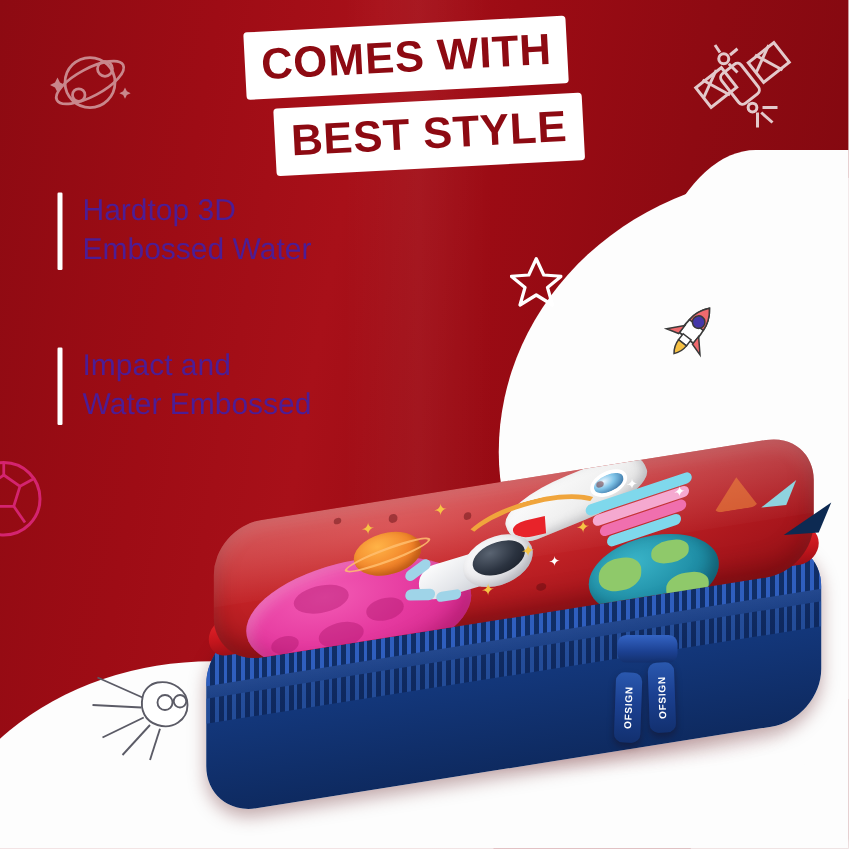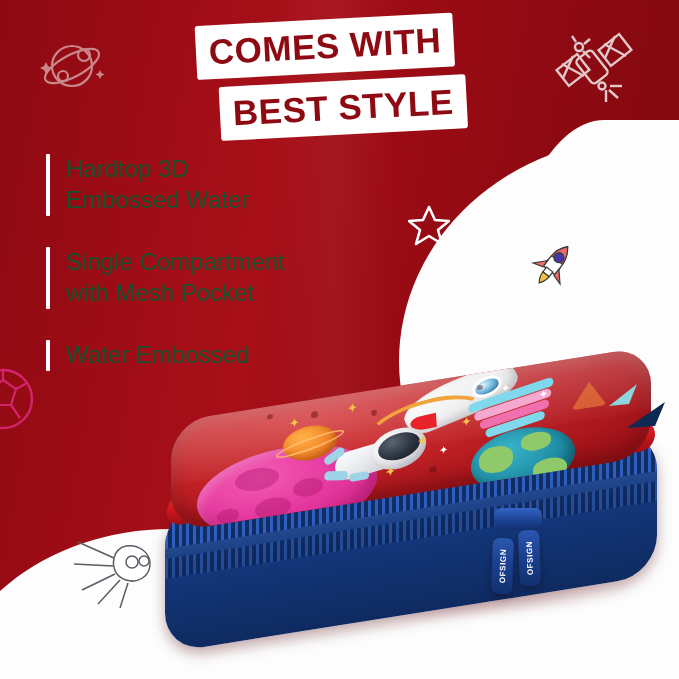--- a/index.html
+++ b/index.html
@@ -58,21 +58,21 @@
     font-size:35px; padding:9px 13px 10px 13px;
     transform:rotate(-3deg); transform-origin:left center;
     border-radius:3px; margin-left:24px; margin-top:7px;
   }
 
   
   .features { position:absolute; left:46px; top:154px; width:330px; }
   .feature { display:flex; align-items:stretch; margin-bottom:31px; }
   .feature-bar { width:4px; background:#ffffff; flex:none; margin-right:16px; border-radius:1px; }
   .feature-text {
-    color:#14532d; font-size:24px; line-height:1.29; font-weight:400;
+    color:#4c1d95; font-size:24px; line-height:1.29; font-weight:400;
   }
 
   
   .doodle { position:absolute; }
   .doodle svg { display:block; }
 
   
   .product { position:absolute; left:155px; top:372px; width:520px; height:280px; }
 
   .case-shadow {
@@ -344,28 +344,25 @@
   <div class="features">
     <div class="feature">
       <div class="feature-bar"></div>
       <div class="feature-text">
         <div>Hardtop 3D</div>
         <div>Embossed Water</div>
       </div>
     </div>
     <div class="feature">
       <div class="feature-bar"></div>
-      <div class="feature-text">
-        <div>Single Compartment</div>
-        <div>with Mesh Pocket</div>
-      </div>
     </div>
     <div class="feature">
       <div class="feature-bar"></div>
       <div class="feature-text">
+        <div>Impact and</div>
         <div>Water Embossed</div>
       </div>
     </div>
   </div>
 
   <div class="product">
     <div class="case-shadow"></div>
 
     <div class="case-body">
       <div class="case-body-sheen"></div>

